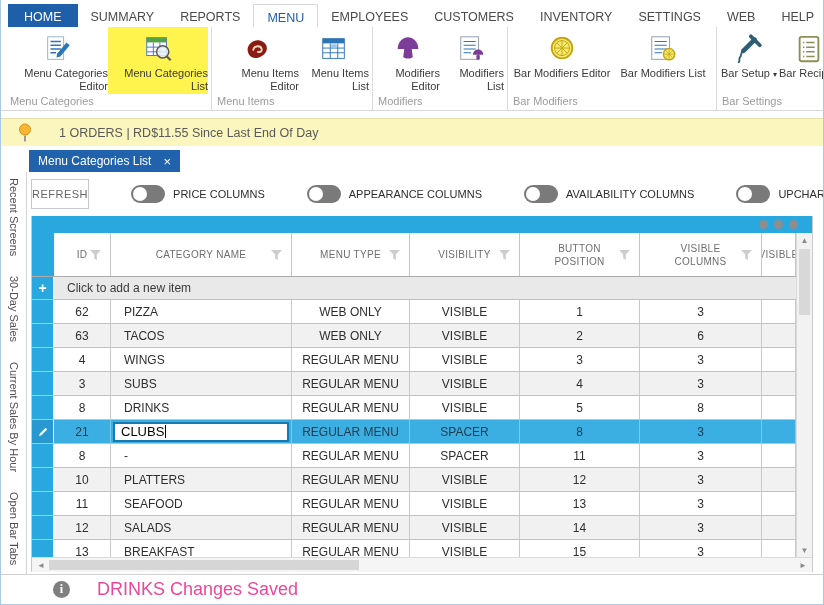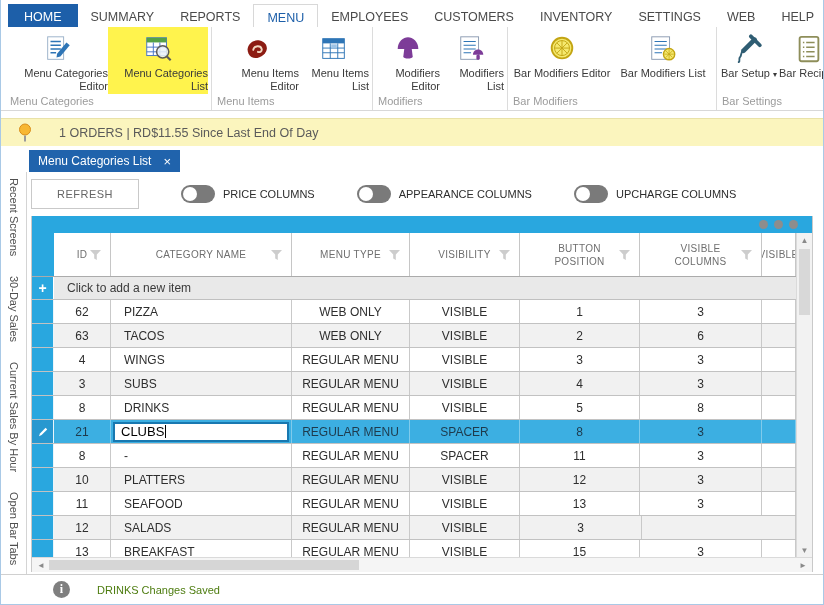--- a/index.html
+++ b/index.html
@@ -104,21 +104,21 @@
   .hsb .arr { position:absolute; top:0; width:14px; height:14px; color:#8a8a8a; font-size:8px; display:flex;
               align-items:center; justify-content:center; }
   .hsb .arr.lf { left:2px; } .hsb .arr.rt { right:2px; }
   .hsb .thumb { position:absolute; top:2px; left:17px; width:310px; height:10px; background:#D6D6D6; }
 
   
   .statusbar { position:absolute; bottom:0; left:0; right:0; height:30px; background:#fff; border-top:1px solid #D0D0D0;
                display:flex; align-items:center; padding-left:52px; gap:27px; }
   .info-ic { width:17px; height:17px; border-radius:50%; background:#7f7f7f; color:#fff; font-family:"Liberation Serif", serif;
              font-weight:bold; font-size:12px; display:flex; align-items:center; justify-content:center; }
-  .status-text { font-size:11px; color:#4d7c0f; }
+  .status-text { font-size:18px; color:#ec4899; }
 </style>
 </head>
 <body>
 
 <div class="window">
 
   <div class="menubar">
     <div class="mtab home">HOME</div>
     <div class="mtab">SUMMARY</div>
     <div class="mtab">REPORTS</div>
@@ -303,20 +303,26 @@
       <div class="tgl-wrap">
         <div class="tgl">
             <span class="knob"></span>
           </div>
         <span class="tgl-lbl">APPEARANCE COLUMNS</span>
       </div>
       <div class="tgl-wrap">
         <div class="tgl">
             <span class="knob"></span>
           </div>
+        <span class="tgl-lbl">AVAILABILITY COLUMNS</span>
+      </div>
+      <div class="tgl-wrap">
+        <div class="tgl">
+            <span class="knob"></span>
+          </div>
         <span class="tgl-lbl">UPCHARGE COLUMNS</span>
       </div>
     </div>
 
     <div class="grid">
       <div class="grid-topbar">
         <div class="grid-dots">
             <i></i>
             <i></i>
             <i></i>
@@ -471,20 +477,21 @@
         <div class="cell c-bpos">13</div>
         <div class="cell c-vcol">3</div>
         <div class="cell c-last"></div>
       </div>
       <div class="grow alt cols">
         <div class="c-ind"></div>
         <div class="cell c-id">12</div>
         <div class="cell c-name left">SALADS</div>
         <div class="cell c-type">REGULAR MENU</div>
         <div class="cell c-vis">VISIBLE</div>
+        <div class="cell c-bpos">14</div>
         <div class="cell c-vcol">3</div>
         <div class="cell c-last"></div>
       </div>
       <div class="grow cols">
         <div class="c-ind"></div>
         <div class="cell c-id">13</div>
         <div class="cell c-name left">BREAKFAST</div>
         <div class="cell c-type">REGULAR MENU</div>
         <div class="cell c-vis">VISIBLE</div>
         <div class="cell c-bpos">15</div>

